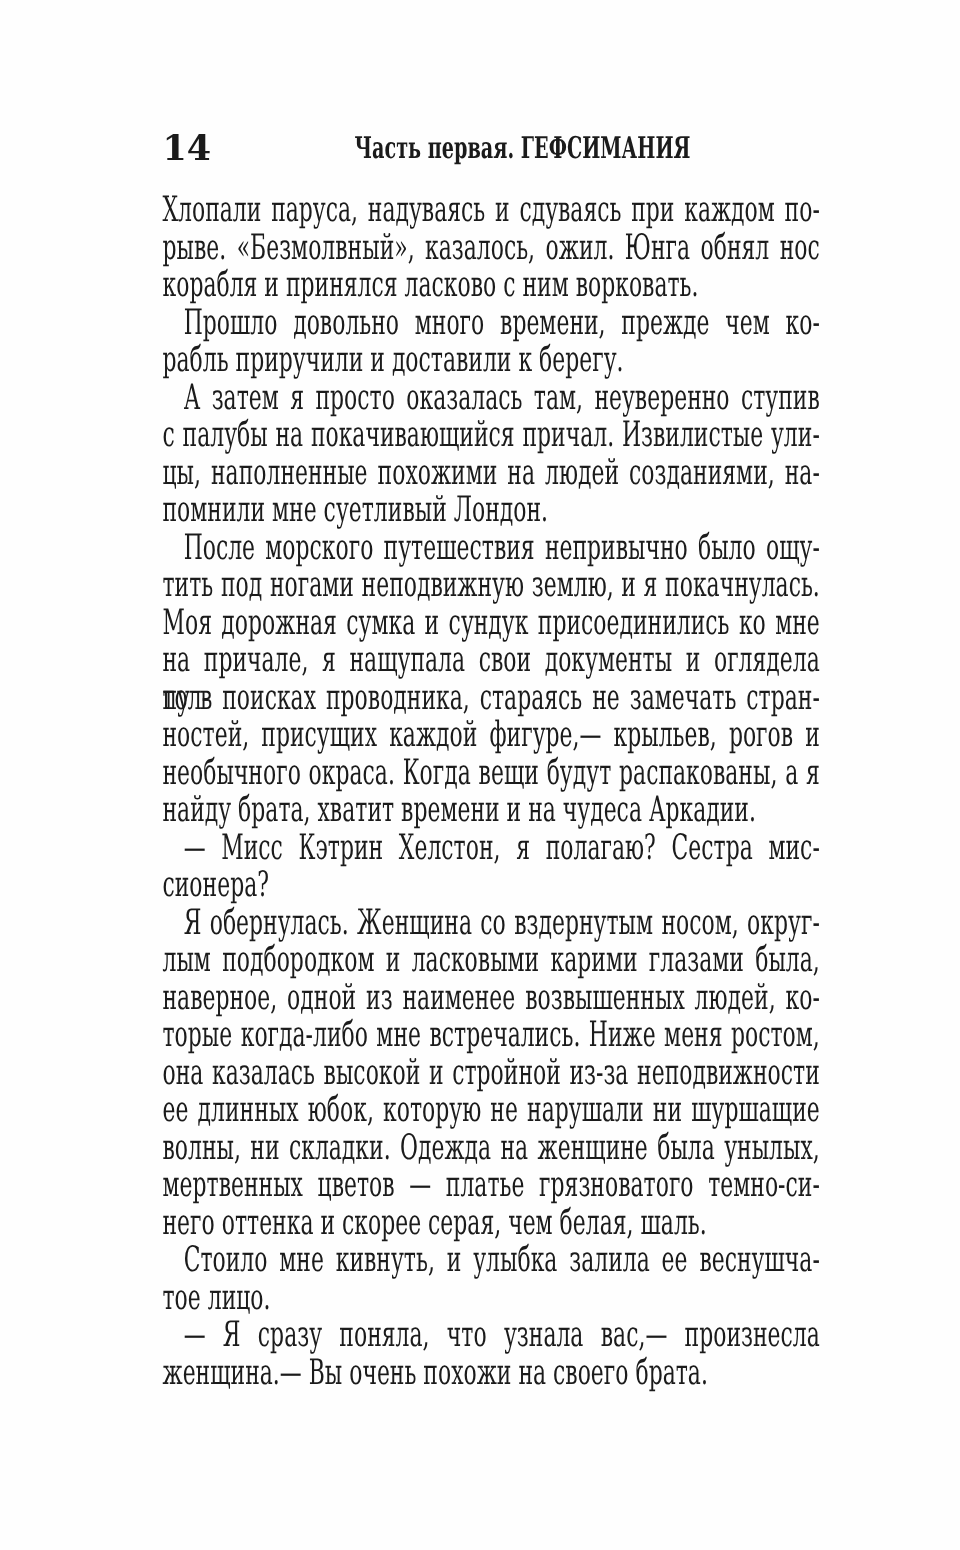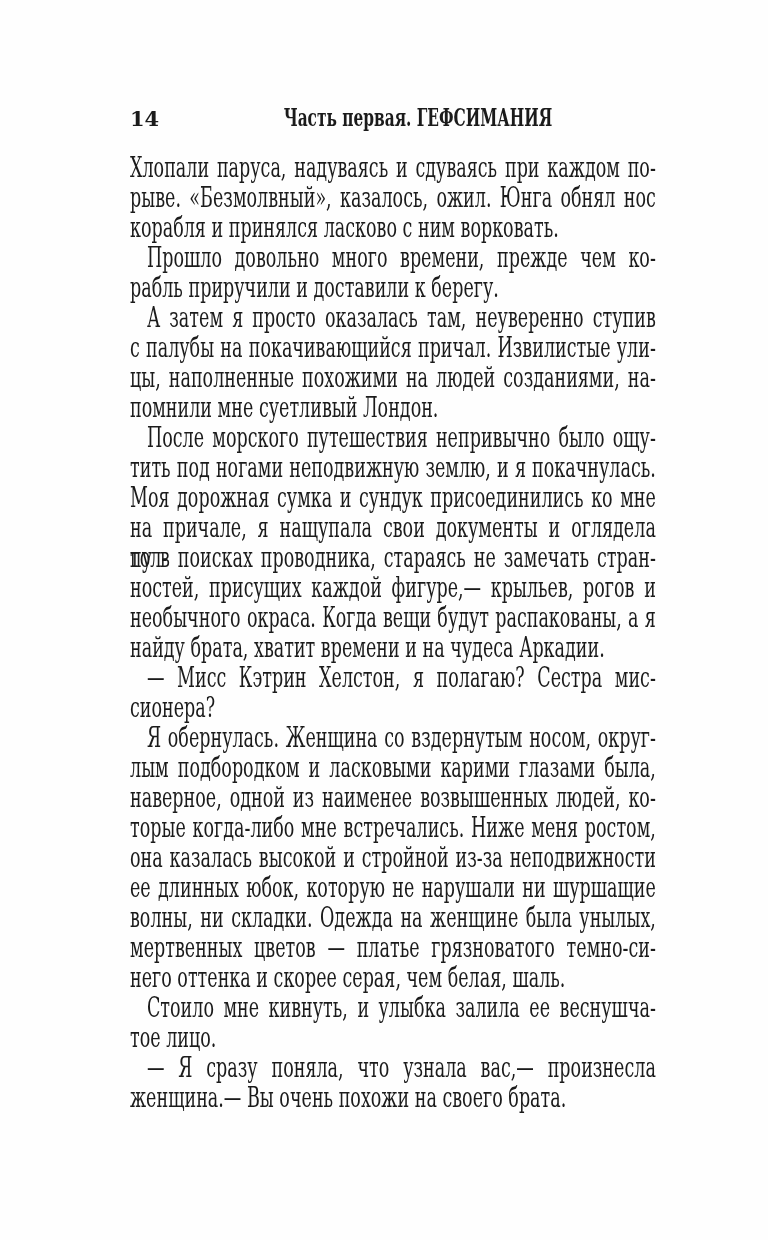--- a/index.html
+++ b/index.html
@@ -26,21 +26,21 @@
   .running-head {
     position: absolute;
     left: 0; top: 0;
     width: 768px;
     height: 140px;
   }
   .page-number {
     position: absolute;
     left: 130px;
     top: 106px;
-    font-size: 21px;
+    font-size: 28px;
     font-weight: bold;
     line-height: 26px;
   }
   .running-title {
     position: absolute;
     left: 418px;
     top: 104px;
     font-size: 24px;
     font-weight: bold;
     line-height: 28px;

